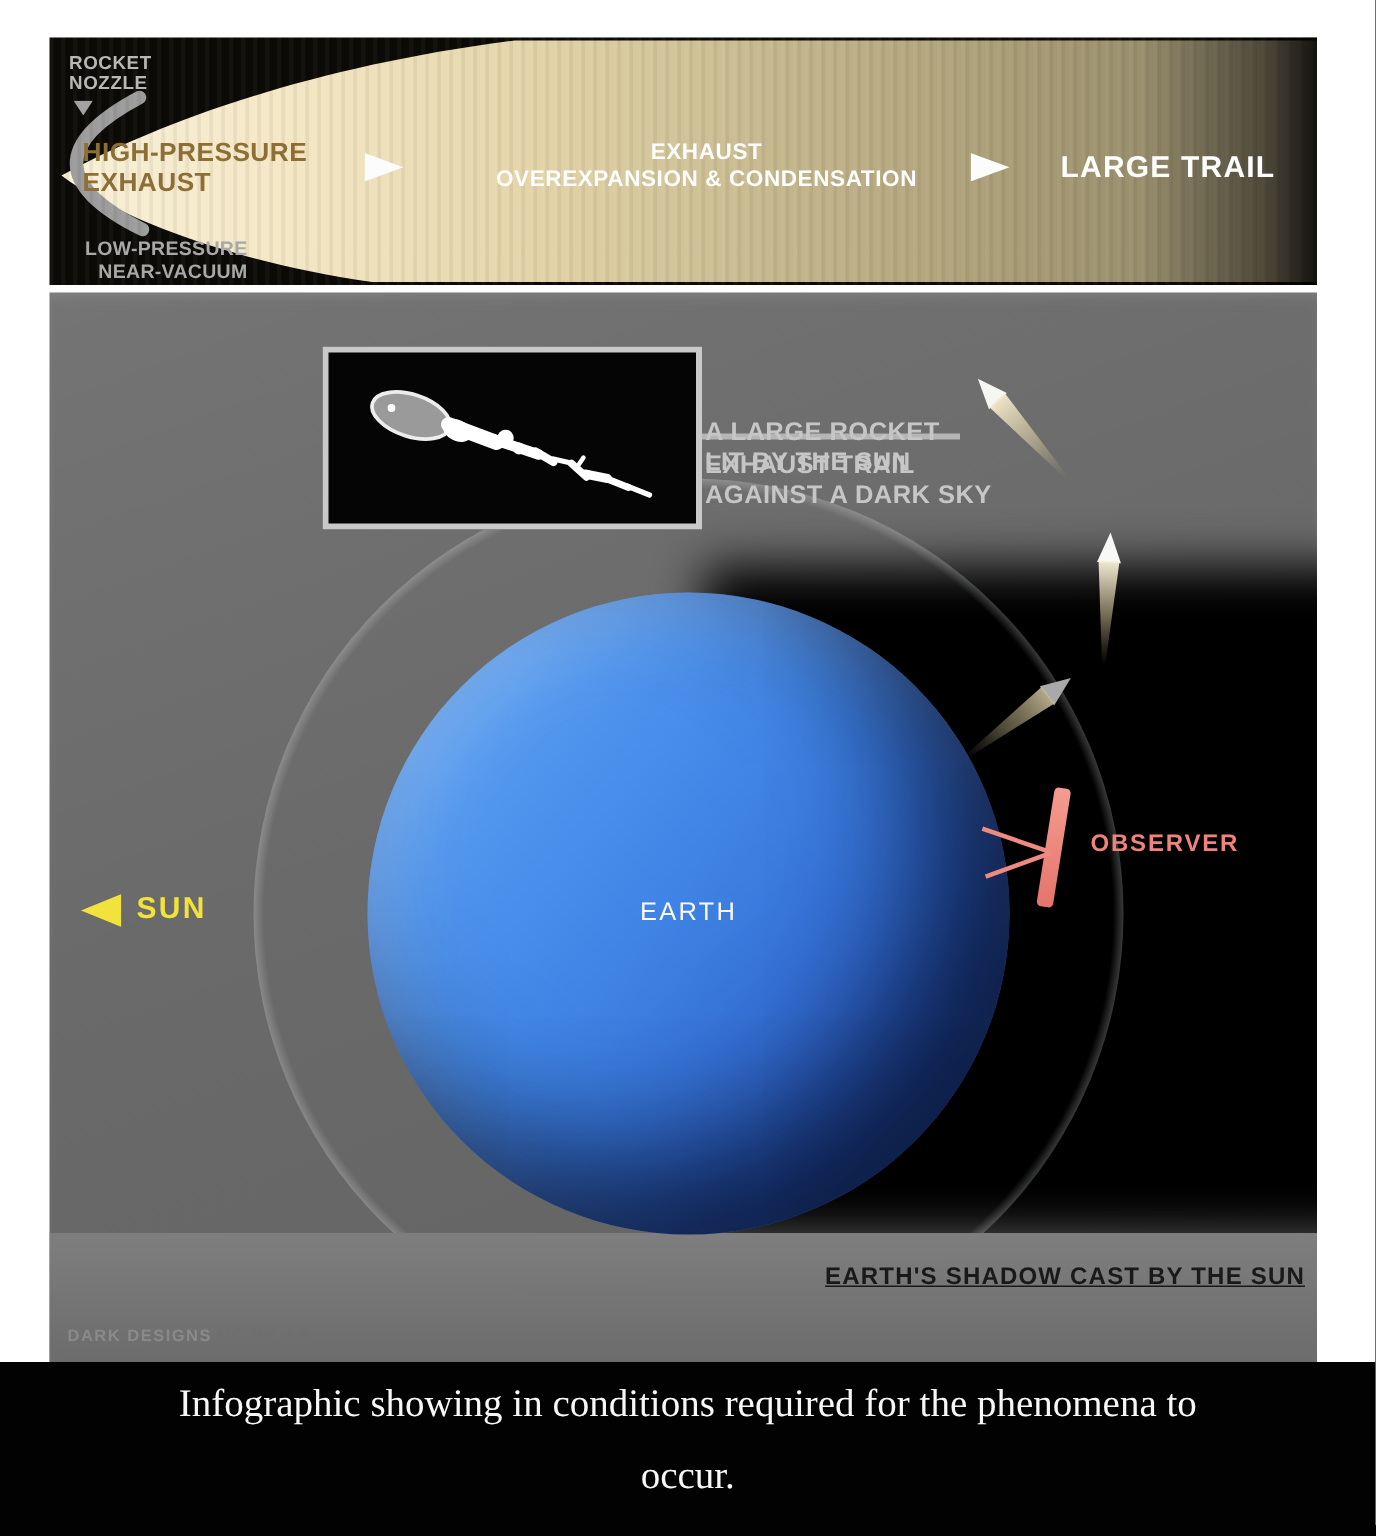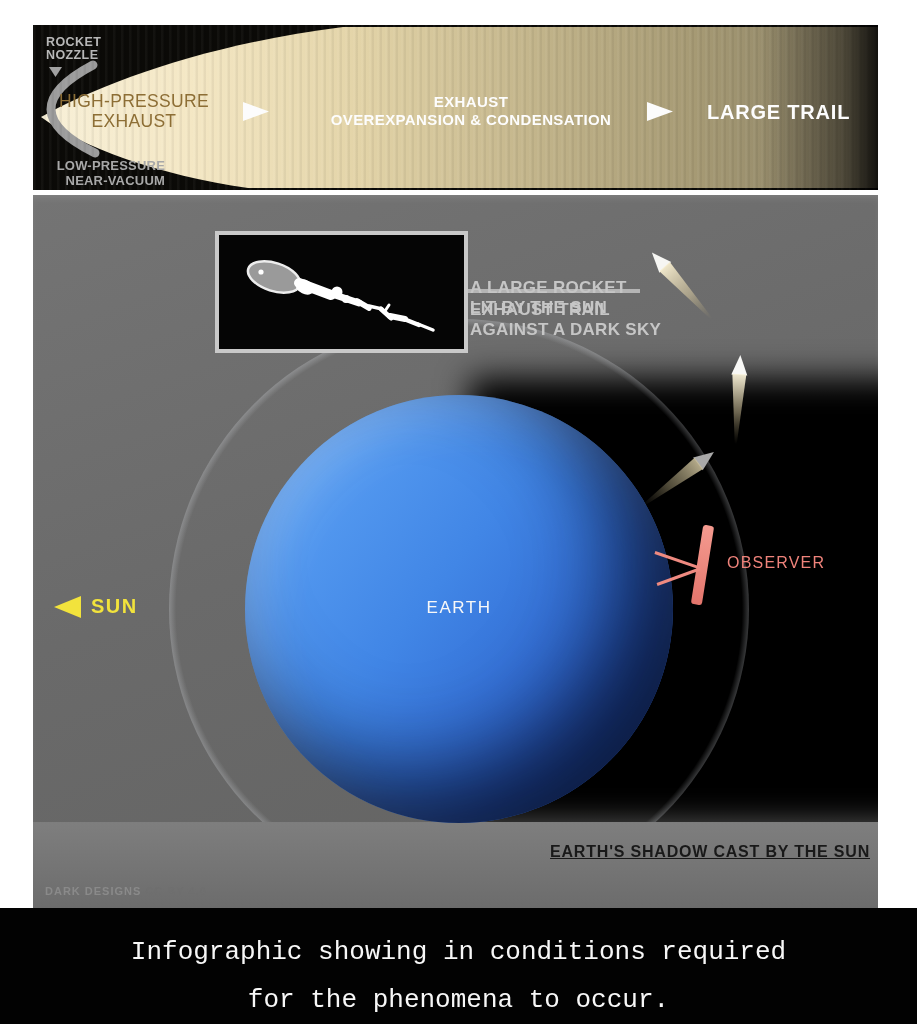--- a/index.html
+++ b/index.html
@@ -13,21 +13,21 @@
   .band{position:absolute;left:33px;top:25px;width:845px;height:165px;background:#0b0a07;overflow:hidden;}
   .band-svg{position:absolute;left:0;top:0;}
   .band-streaks{position:absolute;inset:0;
      background:repeating-linear-gradient(90deg,rgba(255,255,255,.035) 0 2px,rgba(0,0,0,.05) 3px 5px,transparent 5px 8px);}
   .band-fade{position:absolute;inset:0;
      background:linear-gradient(to right,transparent 86%,rgba(0,0,0,.45) 96%,rgba(0,0,0,.85) 100%);}
   .nozzle-label{left:13px;top:11px;width:86px;font-size:12.5px;font-weight:bold;line-height:13px;
      letter-spacing:.4px;color:#b8b8b8;}
   .nozzle-pointer{left:16px;top:42px;width:13px;height:10px;background:#a2a2a2;
      clip-path:polygon(0 0,100% 0,50% 100%);}
-  .hp-label{left:22px;top:66px;width:158px;text-align:center;font-size:17.5px;font-weight:normal;
+  .hp-label{left:22px;top:66px;width:158px;font-size:17.5px;font-weight:bold;
      line-height:20px;color:#8d6e35;letter-spacing:.3px;}
   .lp-label{left:8px;top:133px;width:124px;text-align:right;font-size:13px;font-weight:bold;
      line-height:15px;color:#a8a8a8;letter-spacing:.2px;}
   .flow-arrow{width:26px;height:19px;background:#fcfcfc;clip-path:polygon(0 0,100% 50%,0 100%);}
   .step2-label{left:292px;top:68px;width:292px;text-align:center;font-size:15px;font-weight:bold;
      line-height:18px;color:#fdfdfd;letter-spacing:.4px;}
   .step3-label{left:674px;top:76px;font-size:20px;font-weight:bold;color:#fdfdfd;letter-spacing:.8px;}
 
   
   .panel{position:absolute;left:33px;top:195px;width:845px;height:713px;overflow:hidden;
@@ -48,35 +48,35 @@
   .inset{left:182px;top:36px;width:253px;height:122px;background:#050505;border:4px solid #c9c9c9;}
   .callout-line{left:435px;top:94px;width:172px;height:4px;background:#b5b5b5;}
   .inset-cap{width:210px;font-size:17px;font-weight:bold;line-height:22px;color:#c6c6c6;letter-spacing:.3px;}
   .cap-top{left:437px;top:46px;margin-top:36px;}
   .cap-bot{left:437px;top:102px;}
 
   .rocket{transform-origin:center center;}
   .observer-bar{left:664px;top:330px;width:11px;height:80px;border-radius:3px;
      background:linear-gradient(180deg,#f59b90,#e3756c);transform:rotate(9deg);}
   .obs-line{height:2.5px;background:#ef8a80;transform-origin:left center;}
-  .observer-label{left:694px;top:359px;font-size:16px;font-weight:normal;color:#ef837b;letter-spacing:1.2px;}
+  .observer-label{left:694px;top:359px;font-size:16px;font-weight:bold;color:#ef837b;letter-spacing:1.2px;}
 
   .sun-arrow{left:21px;top:401px;width:27px;height:22px;background:#f2e33c;
      clip-path:polygon(100% 0,0 50%,100% 100%);}
   .sun-label{left:58px;top:400px;font-size:20px;font-weight:bold;color:#f2e33c;letter-spacing:1.5px;}
 
   .shadow-label{right:8px;top:648px;font-size:16px;font-weight:bold;color:#191919;letter-spacing:.8px;text-decoration:underline;}
   .credit{left:12px;top:690px;font-size:11px;font-weight:bold;letter-spacing:1px;}
   .credit-name{color:#8a8a8a;}
   .credit-license{color:#6f6f6f;}
 
   
   .caption-wrap{position:absolute;left:0;top:908px;width:917px;height:116px;background:#020202;}
-  .caption{margin:0 auto;padding-top:20px;width:700px;text-align:center;
-     font-size:26px;line-height:48px;color:#f7f7f7;font-family:Liberation Mono, monospace;}
+  .caption{margin:0 auto;padding-top:4px;width:700px;text-align:center;
+     font-size:26px;line-height:48px;color:#f7f7f7;font-family:Liberation Serif, serif;}
 </style>
 </head>
 <body>
 
 <div class="stage">
 
   <div class="band">
     <svg class="band-svg" width="845" height="165" viewBox="0 0 845 165">
       <defs>
         <linearGradient id="plumeG" x1="0" y1="0" x2="1" y2="0">

